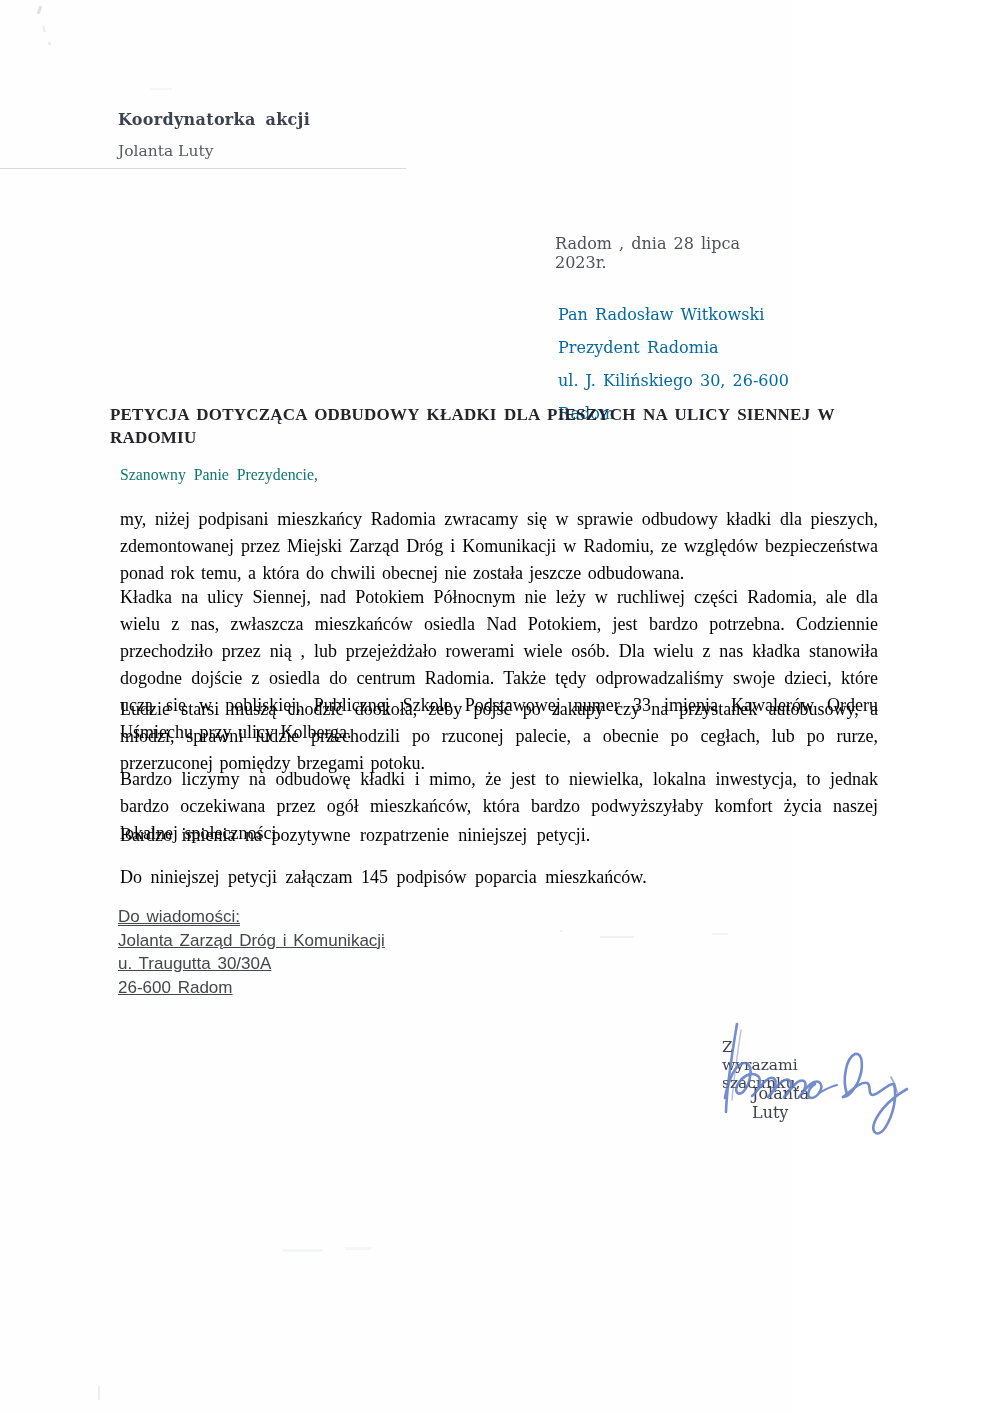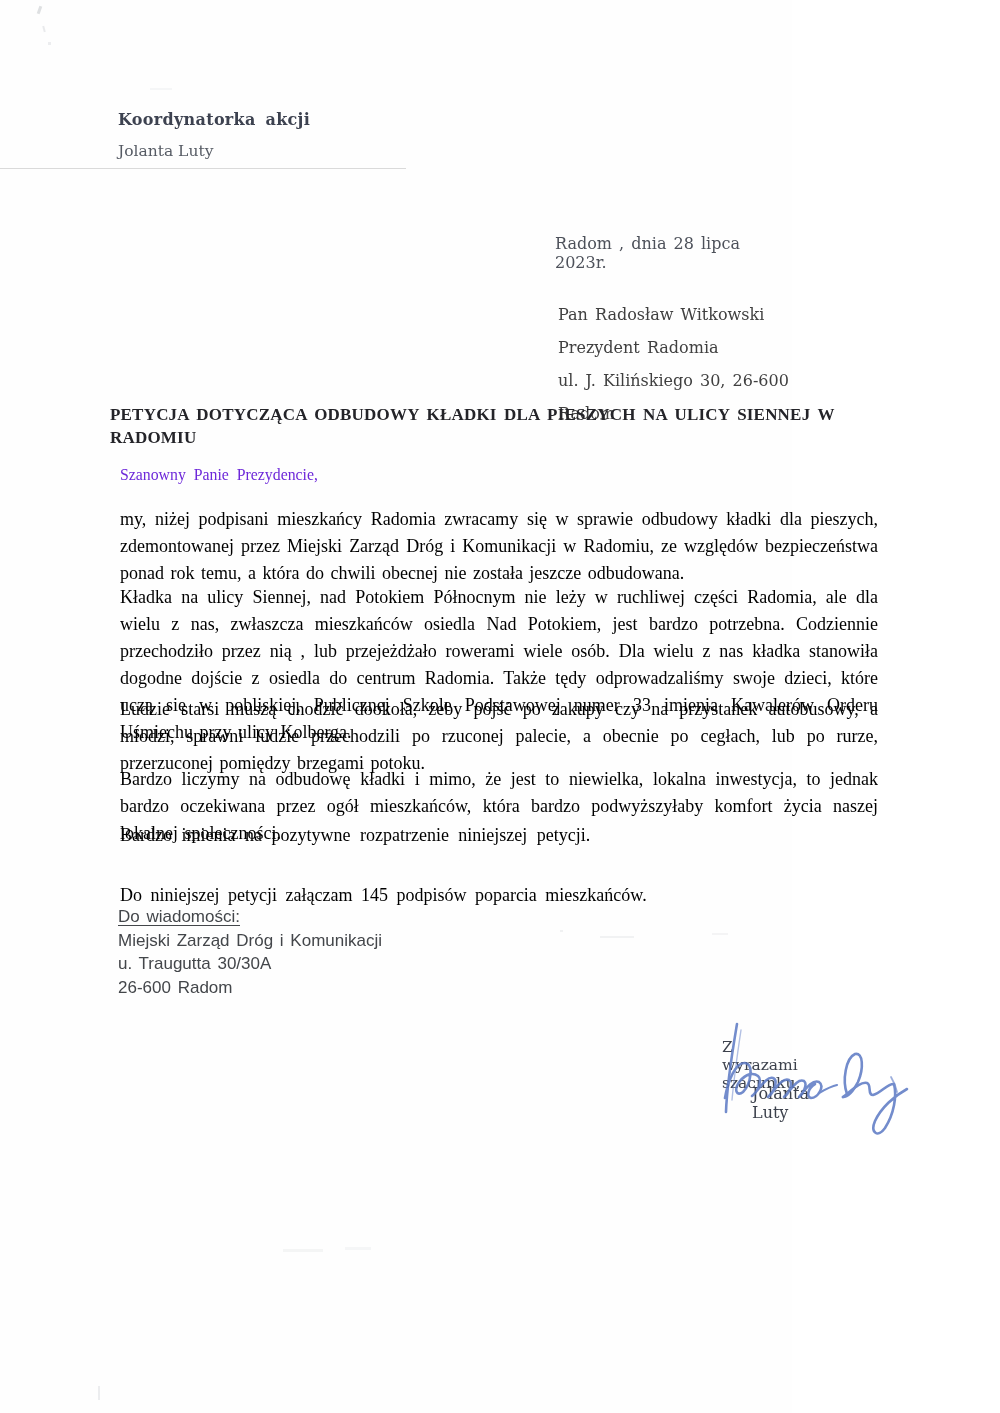--- a/index.html
+++ b/index.html
@@ -9,21 +9,21 @@
     position: relative;
     overflow: hidden;
   }
   .page {
     position: absolute; left: 0; top: 0;
     width: 792px; height: 1413px;
     background: #fefefe;
   }
   .georgia { font-family: "DejaVu Serif", serif; }
   .times   { font-family: "Liberation Serif", serif; }
-  .sans    { font-family: "Liberation Sans", sans-serif; }
+  .sans    { font-family: "Liberation Sans", sans-serif; text-decoration: underline; }
 
   .coordinator-label {
     position: absolute; left: 118px; top: 110px;
     font-size: 16px; font-weight: bold; color: #3d4250;
     word-spacing: 4px; letter-spacing: 0.3px;
   }
   .coordinator-name {
     position: absolute; left: 118px; top: 142px;
     font-size: 15.5px; color: #565b64;
   }
@@ -33,52 +33,52 @@
     background: #dadada;
   }
 
   .dateline {
     position: absolute; left: 555px; top: 234px;
     font-size: 16px; color: #4d515a; word-spacing: 2px;
   }
 
   .recipient {
     position: absolute; left: 558px; top: 298px;
-    font-size: 16px; color: #404040;
+    font-size: 16px; color: #0369a1;
     line-height: 33px; word-spacing: 2px;
   }
 
   .doc-title {
     position: absolute; left: 110px; top: 403px;
     width: 780px;
     text-align: left;
     font-size: 17px; font-weight: bold; color: #242429;
     line-height: 23px; word-spacing: 3px; letter-spacing: 0.2px;
   }
 
   .salutation {
     position: absolute; left: 120px; top: 466px;
-    font-size: 15.8px; color: #6d28d9; word-spacing: 4px;
+    font-size: 15.8px; color: #0f766e; word-spacing: 4px;
   }
 
   .body-par {
     position: absolute; left: 120px;
     width: 758px;
     font-size: 18px; color: #000000;
     line-height: 27px;
     text-align: justify;
     word-spacing: 2px;
     margin: 0;
   }
   .p1 { top: 506px; }
   .p2 { top: 584px; }
   .p3 { top: 696px; }
   .p4 { top: 766px; }
   .p5 { top: 822px; text-align: left; word-spacing: 5px; }
-  .p6 { top: 864px; text-align: left; word-spacing: 4px; margin-top: 18px; }
+  .p6 { top: 864px; text-align: left; word-spacing: 4px; }
 
   .cc-block {
     position: absolute; left: 118px; top: 905px;
     font-size: 17px; color: #43464a;
     line-height: 23.5px; word-spacing: 2px;
   }
   .cc-heading { text-decoration: underline; text-underline-offset: 3px; }
   .cc-line2 { padding-left: 5px; }
 
   .closing-phrase {
@@ -141,21 +141,21 @@
 
   <p class="body-par times p1">my, niżej podpisani mieszkańcy Radomia zwracamy się w sprawie odbudowy kładki dla pieszych, zdemontowanej przez Miejski Zarząd Dróg i Komunikacji w Radomiu, ze względów bezpieczeństwa ponad rok temu, a która do chwili obecnej nie została jeszcze odbudowana.</p>
   <p class="body-par times p2">Kładka na ulicy Siennej, nad Potokiem Północnym nie leży w ruchliwej części Radomia, ale dla wielu z nas, zwłaszcza mieszkańców osiedla Nad Potokiem, jest bardzo potrzebna. Codziennie przechodziło przez nią , lub przejeżdżało rowerami wiele osób. Dla wielu z nas kładka stanowiła dogodne dojście z osiedla do centrum Radomia. Także tędy odprowadzaliśmy swoje dzieci, które uczą się w pobliskiej, Publicznej Szkole Podstawowej numer 33 imienia Kawalerów Orderu Uśmiechu przy ulicy Kolberga.</p>
   <p class="body-par times p4">Bardzo liczymy na odbudowę kładki i mimo, że jest to niewielka, lokalna inwestycja, to jednak bardzo oczekiwana przez ogół mieszkańców, która bardzo podwyższyłaby komfort życia naszej lokalnej społeczności.</p>
   <p class="body-par times p3">Ludzie starsi muszą chodzić dookoła, żeby pójść po zakupy czy na przystanek autobusowy, a młodzi, sprawni ludzie przechodzili po rzuconej palecie, a obecnie po cegłach, lub po rurze, przerzuconej pomiędzy brzegami potoku.</p>
   <p class="body-par times p5">Bardzo imienia na pozytywne rozpatrzenie niniejszej petycji.</p>
   <p class="body-par times p6">Do niniejszej petycji załączam 145 podpisów poparcia mieszkańców.</p>
 
   <div class="cc-block sans">
     <div class="cc-heading">Do wiadomości:</div>
-    <div>Miejski Zarząd Dróg i Komunikacji</div>
+    <div>Jolanta Zarząd Dróg i Komunikacji</div>
     <div>u. Traugutta 30/30A</div>
     <div>26-600 Radom</div>
   </div>
 
   <div class="closing-phrase georgia">Z wyrazami szacunku,</div>
   <div class="closing-name georgia">Jolanta Luty</div>
 
   <svg class="signature-svg" viewBox="0 0 225 120">
     <g fill="none" stroke-linecap="round" stroke-linejoin="round" stroke="#5b79c4" opacity="0.85">
 

